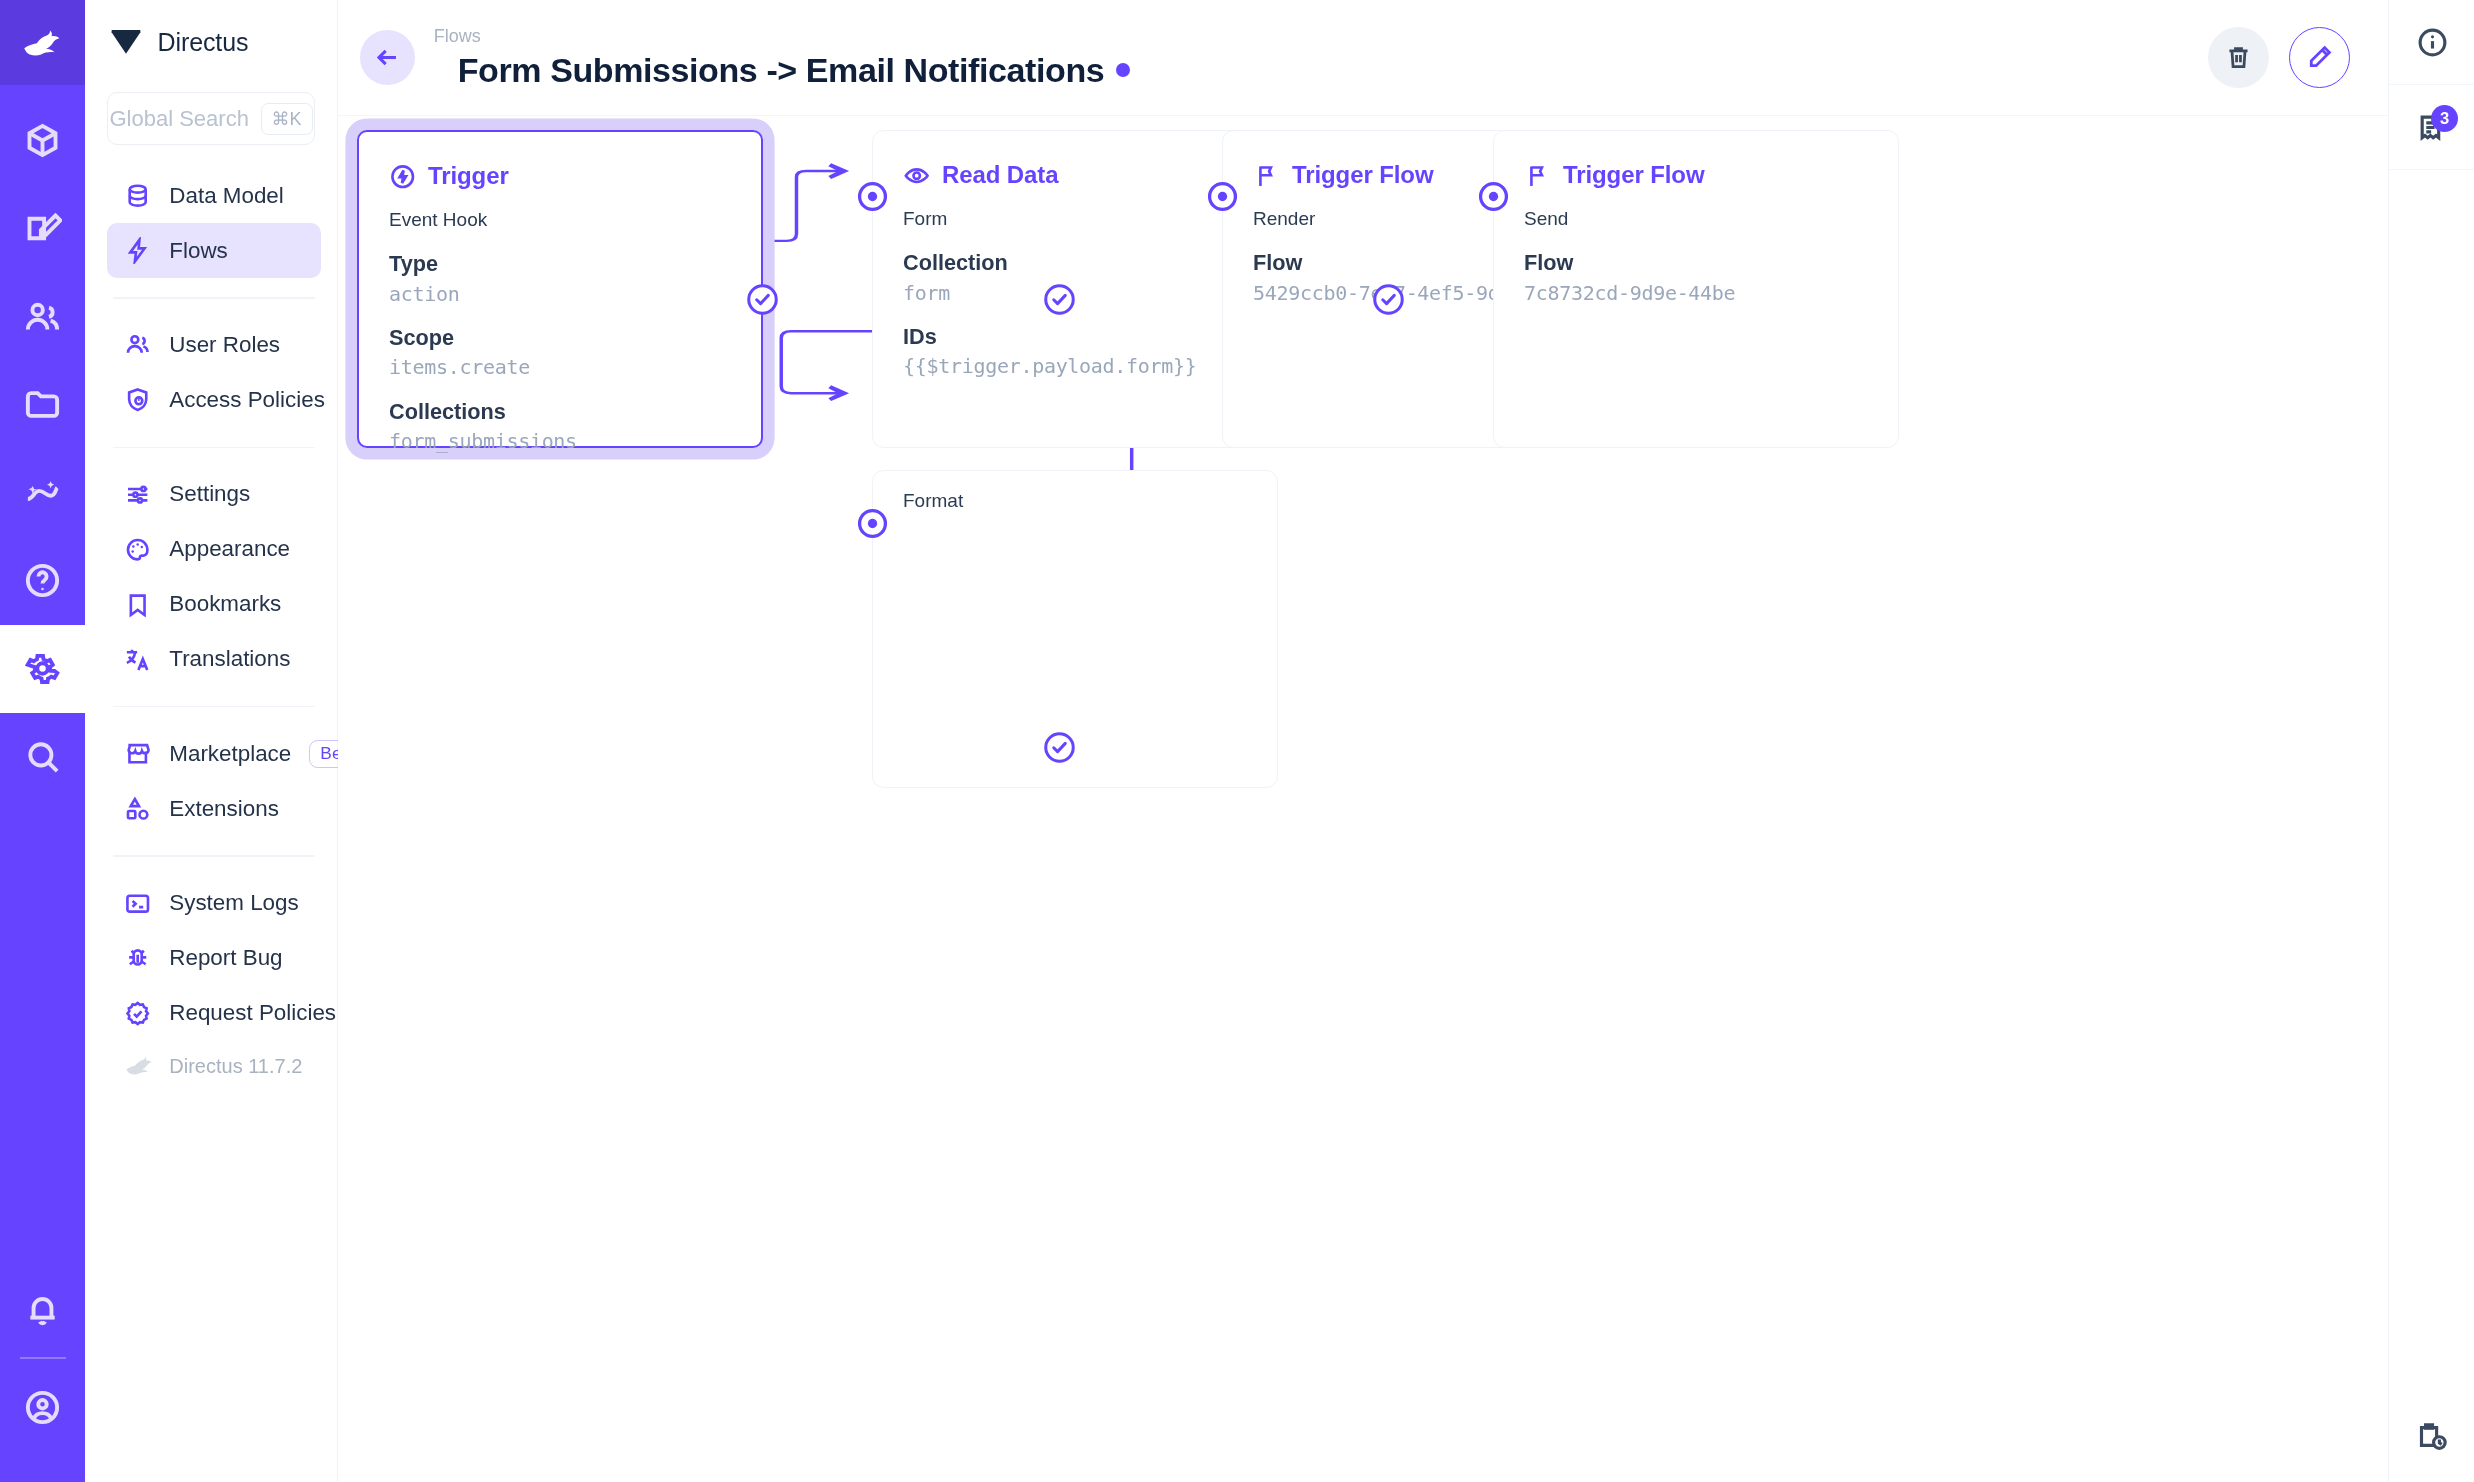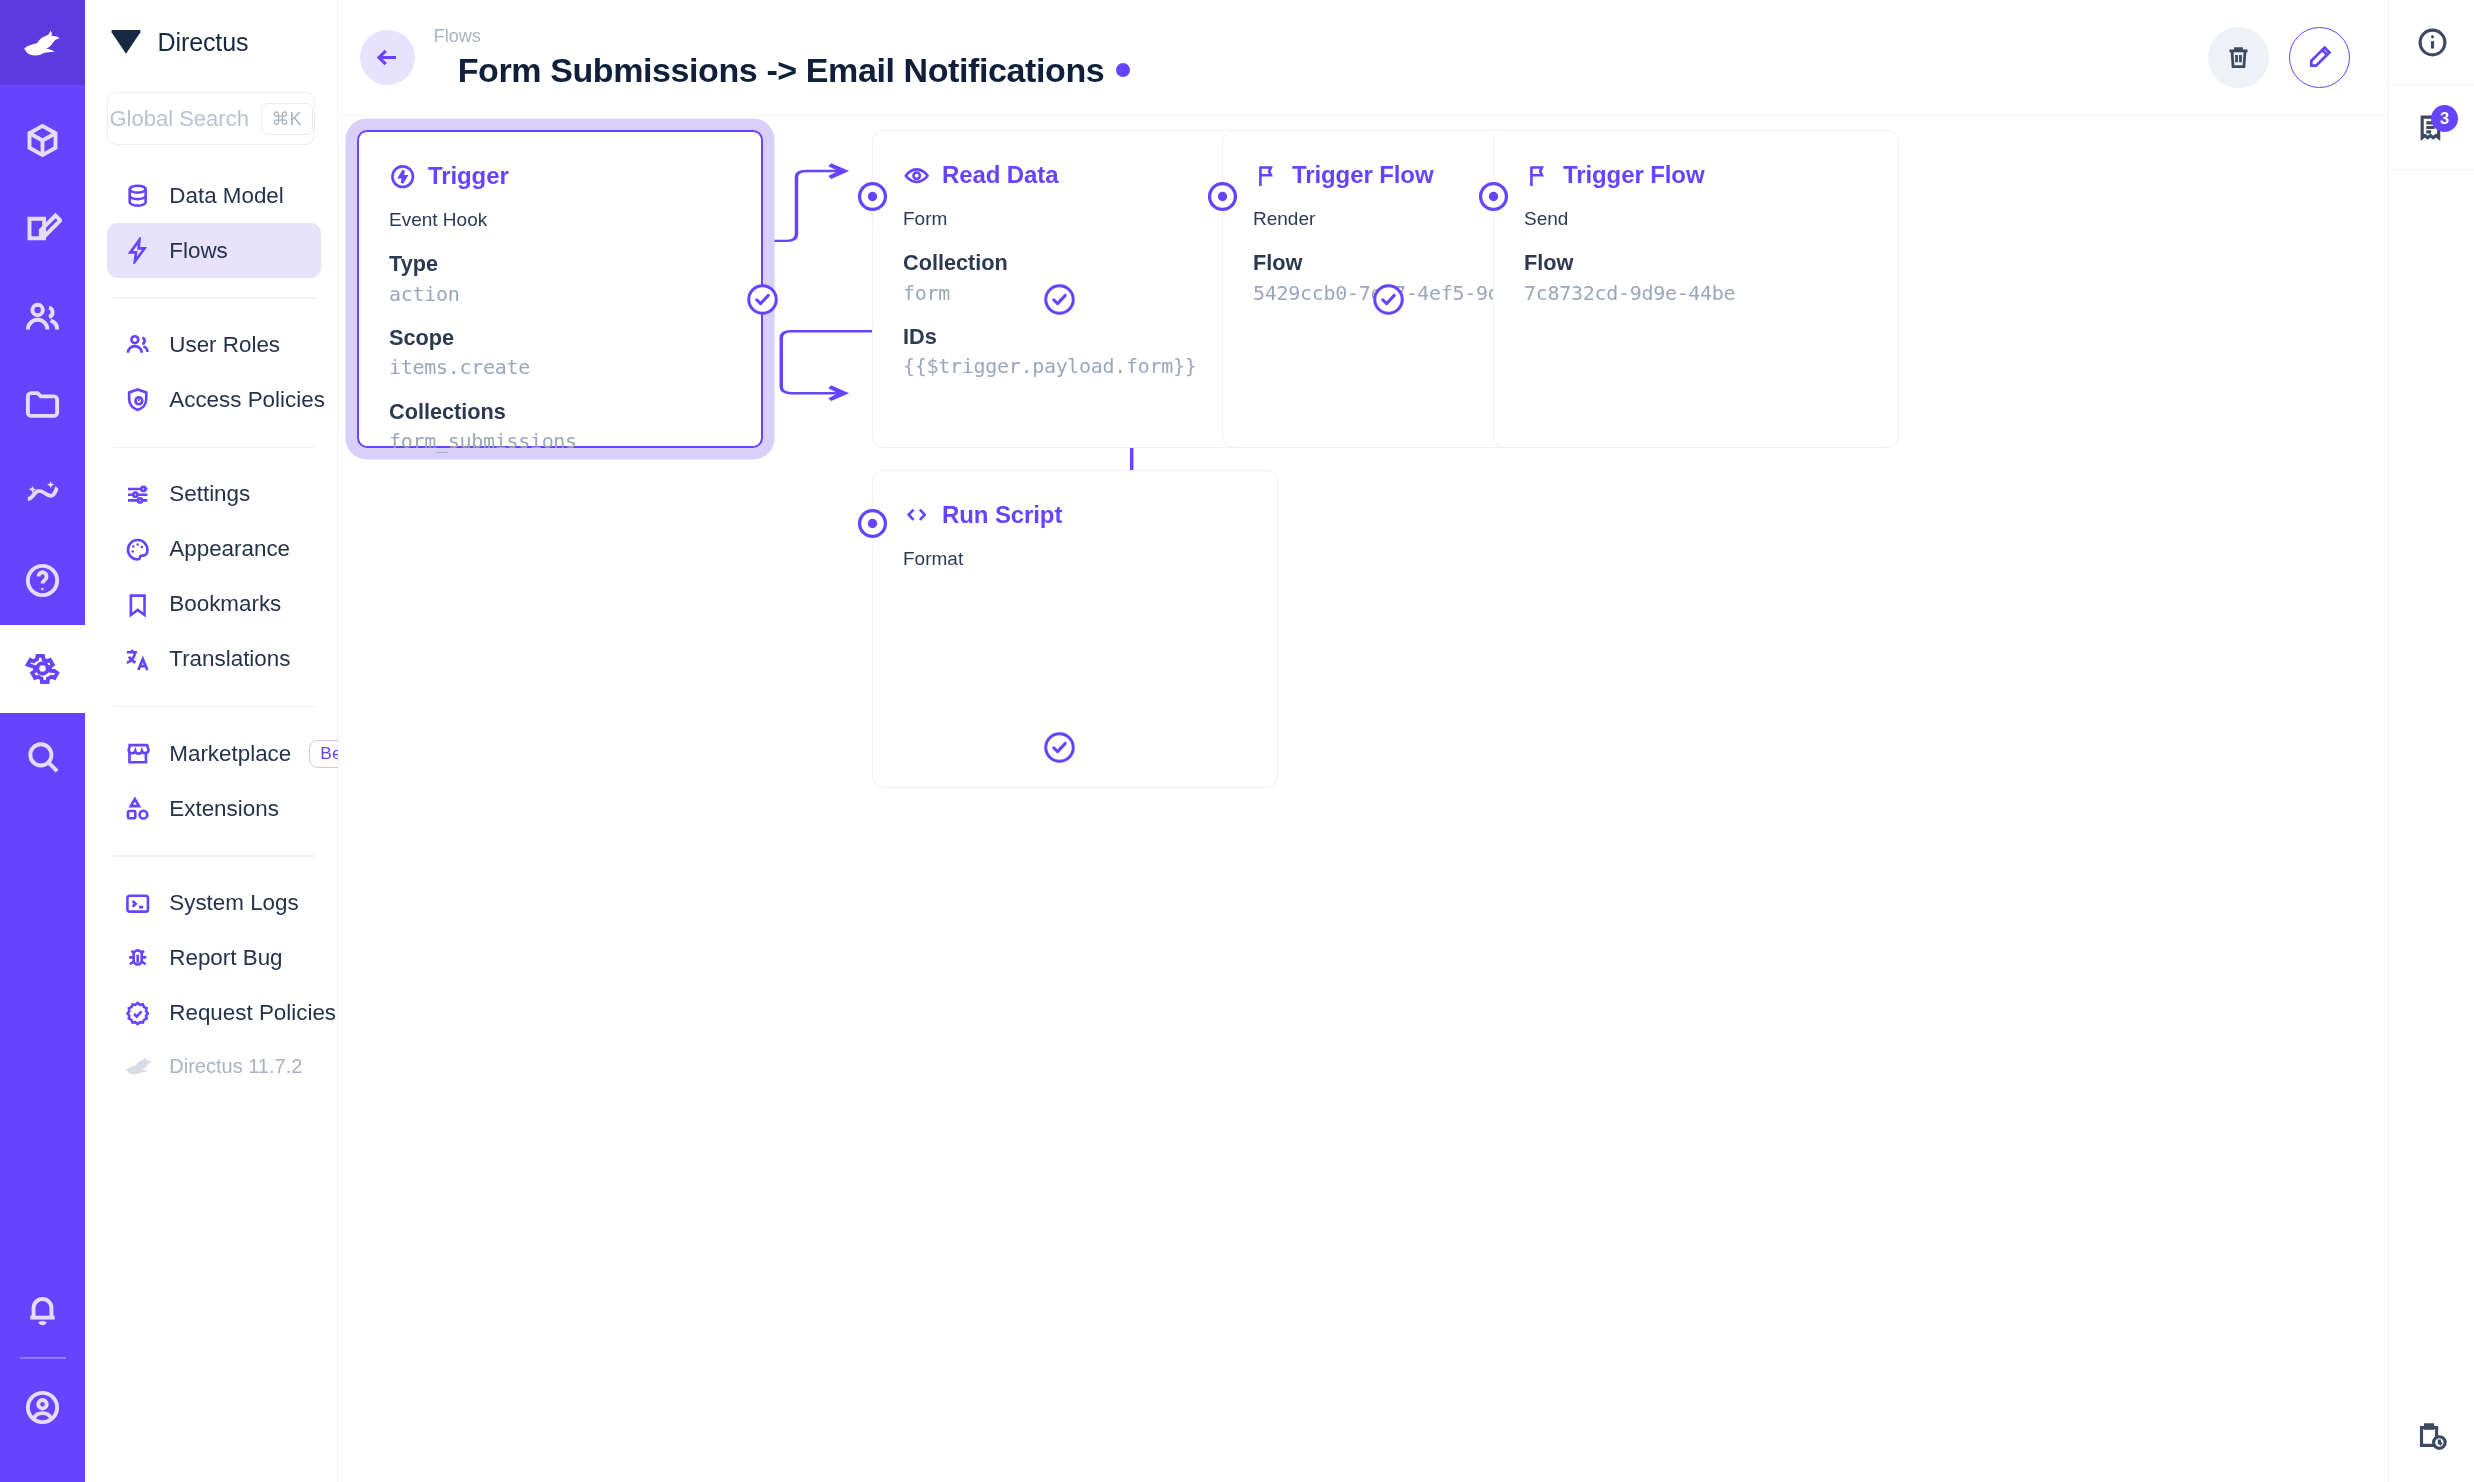--- a/index.html
+++ b/index.html
@@ -523,26 +523,20 @@
           </svg>
       </div>
       <div class="node" style="left:705px; top:167px;">
         <svg viewBox="0 0 24 24">
             <circle cx="12" cy="12" r="10" fill="#fff" stroke="#6644ff" stroke-width="2.2"></circle>
             <path d="M7.8 12.2l2.8 2.8 5.6-6" fill="none" stroke="#6644ff" stroke-width="2.2" stroke-linecap="round" stroke-linejoin="round"></path>
           </svg>
       </div>
 
       <div class="panel" style="left:534px; top:354px; width:406px; height:318px;">
-        <div class="p-head">
-          <svg viewBox="0 0 24 24">
-              <path d="M9.2 7.5L5 12l4.2 4.5M14.8 7.5L19 12l-4.2 4.5"></path>
-            </svg>
-          <span class="p-head-title">Run Script</span>
-        </div>
         <div class="p-body">
           <div class="p-name">Format</div>
         </div>
       </div>
       <div class="node" style="left:518px; top:391px;">
         <svg viewBox="0 0 24 24">
             <circle cx="12" cy="12" r="9.4" fill="#fff" stroke="#6644ff" stroke-width="2.4"></circle>
             <circle cx="12" cy="12" r="3.4" fill="#6644ff"></circle>
           </svg>
       </div>

